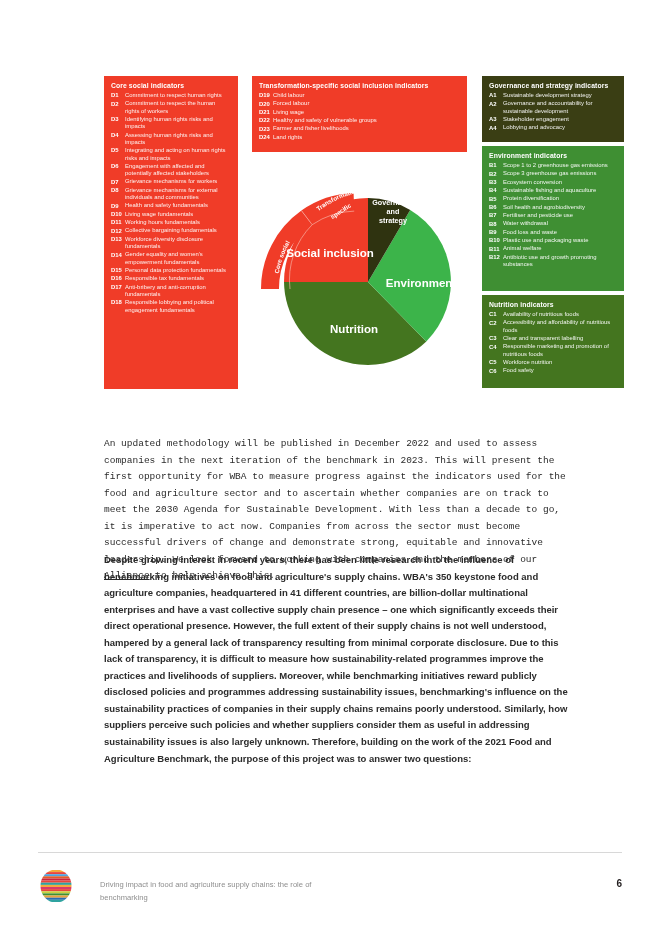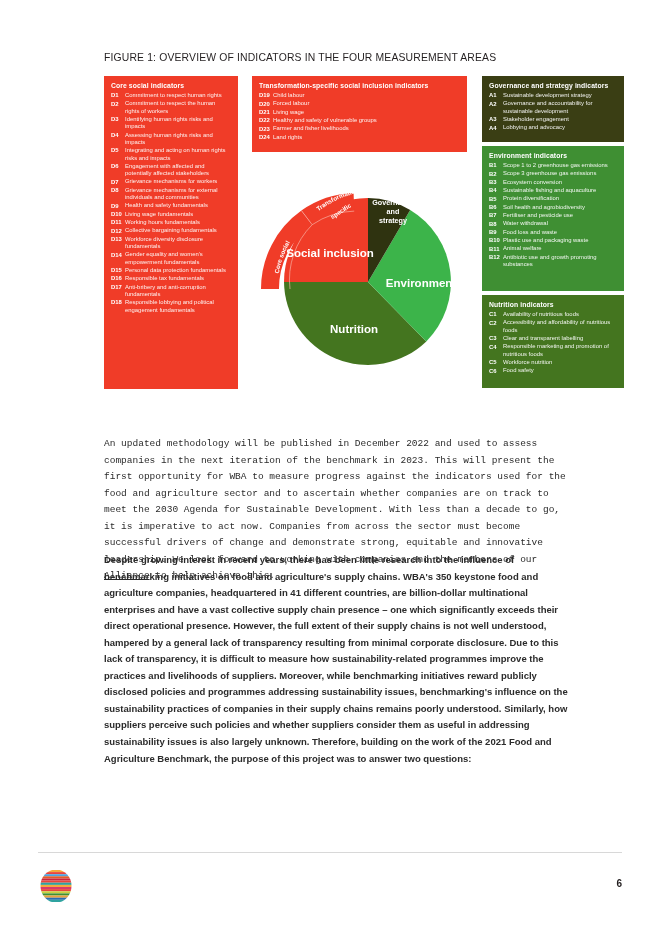--- a/index.html
+++ b/index.html
@@ -160,21 +160,20 @@
     font-size: 10px;
     font-weight: bold;
     color: #231f20;
   }
 </style>
 </head>
 <body>
 
 <div class="page">
 
-  <div class="fig-title">FIGURE 1: OVERVIEW OF INDICATORS IN THE FOUR MEASUREMENT AREAS</div>
 
   <div class="figure">
 
     <div class="panel panel-core">
       <div class="panel-title">Core social indicators</div>
       <div id="list-core">
           <div class="ind-row">
             <div class="ind-code">D1</div>
             <div class="ind-text">Commitment to respect human rights</div>
           </div>
@@ -460,15 +459,16 @@
         <rect x="2" y="23.1" width="34" height="2.2" fill="#e8453c"></rect>
         <rect x="2" y="25.3" width="34" height="2.1" fill="#c5d23c"></rect>
         <rect x="2" y="27.4" width="34" height="2.1" fill="#3f8f33"></rect>
         <rect x="2" y="29.5" width="34" height="2.2" fill="#e8a33c"></rect>
         <rect x="2" y="31.7" width="34" height="2.1" fill="#2b6cb0"></rect>
         <rect x="2" y="33.8" width="34" height="2.2" fill="#2fa3a0"></rect>
       </g>
     </svg>
   </div>
 
+  <div class="footer-text">Driving impact in food and agriculture supply chains: the role of benchmarking</div>
   <div class="footer-page">6</div>
 
 </div>
 
 </body></html>

